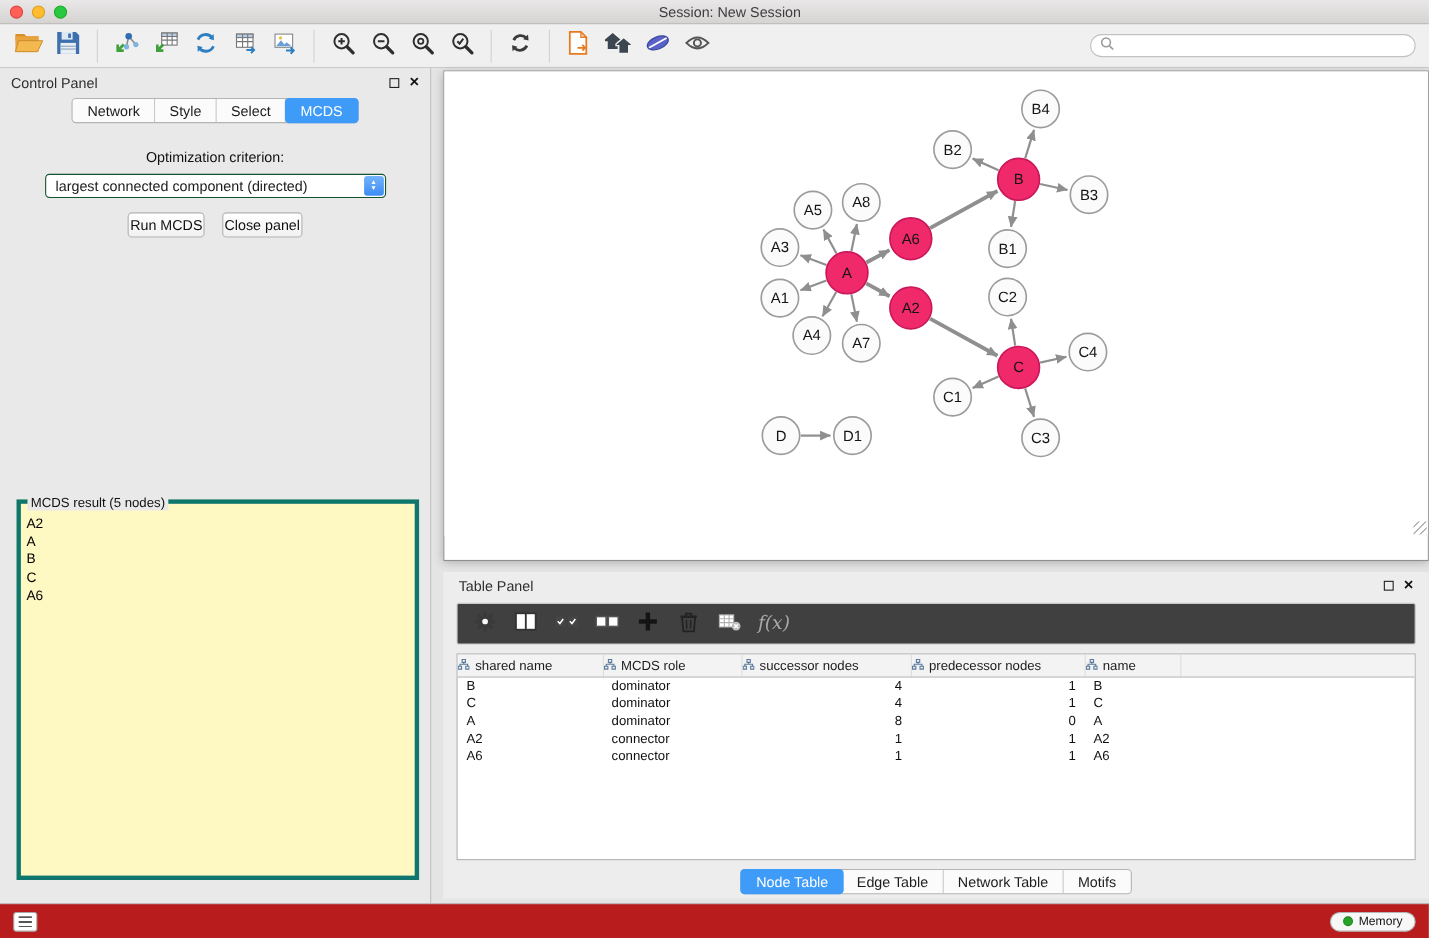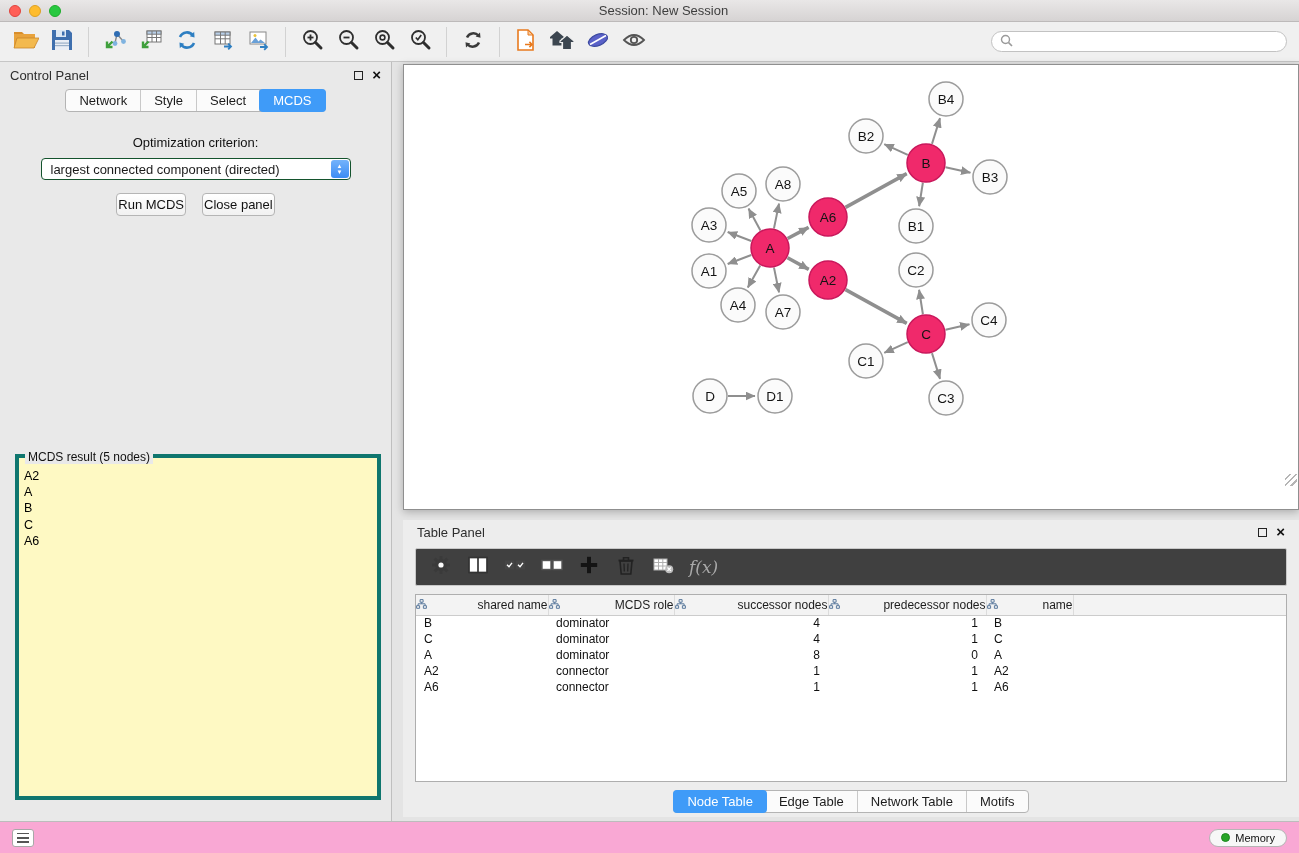--- a/index.html
+++ b/index.html
@@ -72,28 +72,28 @@
   .tp-toolbar { margin:4px auto 0 auto; width:872px; height:38px; background:#404040; border:1px solid #c8c8c8;
                 border-radius:2px; display:flex; align-items:center; padding:0 10px; gap:7px; }
   .tp-tbtn { width:30px; height:30px; display:flex; align-items:center; justify-content:center; }
   .fx { font-family:"DejaVu Serif", serif; font-style:italic; font-size:17px; color:#a9a9a9; padding-left:4px; }
 
   .tp-tablewrap { margin:8px auto 0 auto; width:872px; height:188px; background:#fff; border:1px solid #aeaeae; overflow:hidden; }
   table.datatable { border-collapse:collapse; table-layout:fixed; width:100%; font-size:12px; }
   table.datatable thead th { height:20px; background:#f3f3f3; border-bottom:1px solid #cccccc; border-right:1px solid #dcdcdc;
             font-weight:normal; font-size:12px; color:#1c1c1c; }
   table.datatable thead th:last-child { border-right:none; }
-  .th-inner { display:flex; align-items:center; justify-content:space-between; gap:5px; }
+  .th-inner { display:flex; align-items:center; justify-content:flex-start; gap:5px; }
   table.datatable td { height:16px; padding:0 8px; color:#101010; white-space:nowrap; overflow:hidden; }
   td.al { text-align:left; } td.ar { text-align:right; padding-right:16px; }
 
   .tp-tabs { display:flex; justify-content:center; margin-top:8px; }
 
   
-  .statusbar { height:32px; background:#f9a8d4; border-top:1px solid #bcbcbc;
+  .statusbar { height:32px; background:#b91c1c; border-top:1px solid #bcbcbc;
                display:flex; align-items:center; padding:0 12px;justify-content:flex-end; }
   .list-btn { width:22px; height:18px; background:#fff; border:1px solid #a8a8a8; border-radius:3px;
               display:flex; align-items:center; justify-content:center; }
   .list-glyph { width:12px; height:10px;
                 background:repeating-linear-gradient(#555 0 1.5px, transparent 1.5px 4.2px); }
   .memory-pill { margin-left:auto; display:flex; align-items:center; gap:5px; background:#f7f7f7;
                  border:1px solid #b5b5b5; border-radius:10px; padding:2px 11px; font-size:11px; color:#111; }
   .mem-dot { width:9px; height:9px; border-radius:50%; background:#27a427; border:1px solid #1d871d; }
 </style>
 </head>

